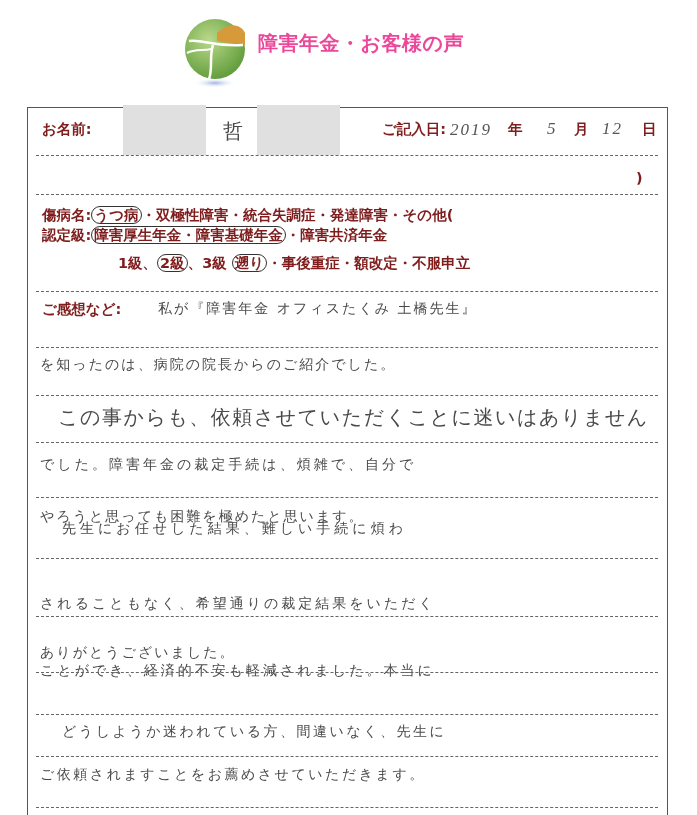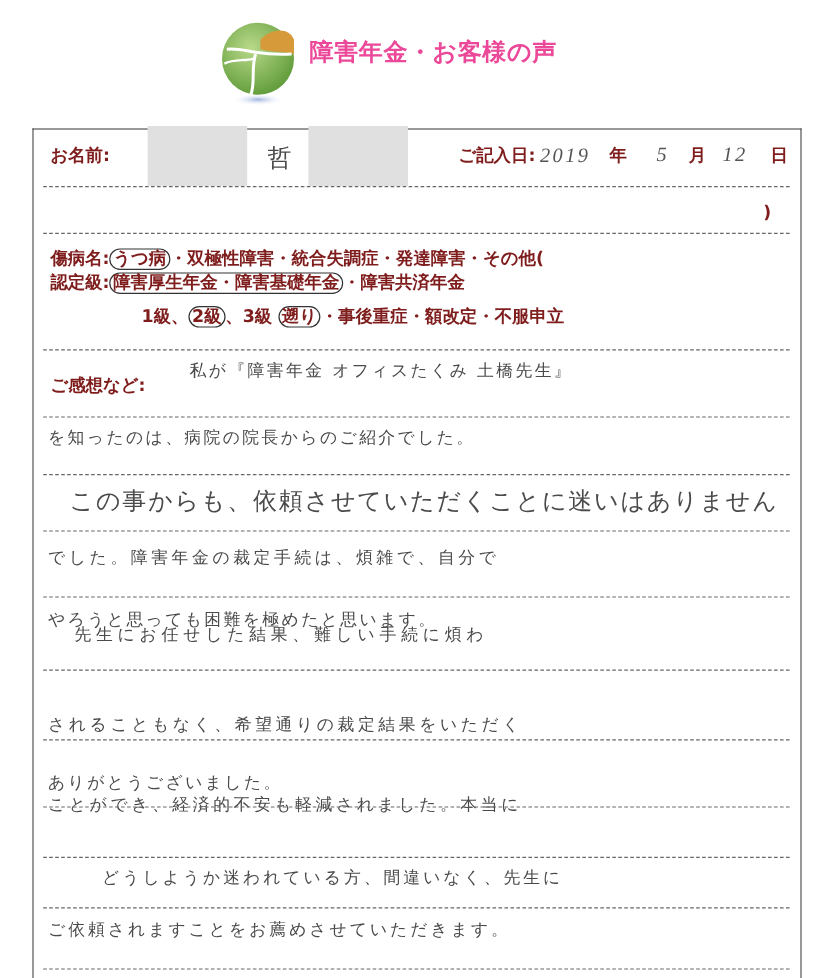--- a/index.html
+++ b/index.html
@@ -68,21 +68,21 @@
 
 <div class="label" style="left:42px;top:226px;">
   <span>認定級:</span><span class="circled">障害厚生年金・障害基礎年金</span><span>・障害共済年金</span>
 </div>
 <div class="label" style="left:118px;top:254px;">
   <span>1級、</span><span class="circled">2級</span><span>、3級</span>
   <span class="circled">遡り</span><span>・事後重症・額改定・不服申立</span>
 </div>
 <div class="dash" style="top:291px;"></div>
 
-<div class="label" style="left:42px;top:312px;">ご感想など:</div>
+<div class="label" style="left:42px;top:300px;">ご感想など:</div>
 <div class="hand" style="left:158px;top:300px;">私が『障害年金 オフィスたくみ 土橋先生』</div>
 <div class="dash" style="top:347px;"></div>
 <div class="hand" style="left:40px;top:356px;">を知ったのは、病院の院長からのご紹介でした。</div>
 <div class="dash" style="top:395px;"></div>
 <div class="hand" style="left:58px;top:404px;font-size:20px;letter-spacing:1.5px;">この事からも、依頼させていただくことに迷いはありません</div>
 <div class="dash" style="top:442px;"></div>
 <div class="hand" style="left:40px;top:456px;letter-spacing:3px;">でした。障害年金の裁定手続は、煩雑で、自分で</div>
 <div class="dash" style="top:497px;"></div>
 <div class="hand" style="left:40px;top:508px;">やろうと思っても困難を極めたと思います。</div>
 <div class="dash" style="top:558px;"></div>
@@ -90,16 +90,16 @@
 <div class="hand" style="left:62px;top:524px;opacity:0;"></div>
 
 <div class="hand" style="left:62px;top:523px;"></div>
 <div class="hand" style="left:62px;top:520px;letter-spacing:4px;">先生にお任せした結果、難しい手続に煩わ</div>
 <div class="hand" style="left:40px;top:595px;letter-spacing:3px;">されることもなく、希望通りの裁定結果をいただく</div>
 <div class="dash" style="top:616px;"></div>
 <div class="hand" style="left:40px;top:630px;letter-spacing:3px;margin-top:32px;">ことができ、経済的不安も軽減されました。本当に</div>
 <div class="dash" style="top:672px;"></div>
 <div class="hand" style="left:40px;top:644px;">ありがとうございました。</div>
 <div class="dash" style="top:714px;"></div>
-<div class="hand" style="left:62px;top:723px;letter-spacing:2.5px;margin-left:23px;">どうしようか迷われている方、間違いなく、先生に</div>
+<div class="hand" style="left:62px;top:723px;letter-spacing:2.5px;">どうしようか迷われている方、間違いなく、先生に</div>
 <div class="dash" style="top:756px;"></div>
 <div class="hand" style="left:40px;top:766px;letter-spacing:2.5px;">ご依頼されますことをお薦めさせていただきます。</div>
 <div class="dash" style="top:807px;"></div>
 
 </body></html>

